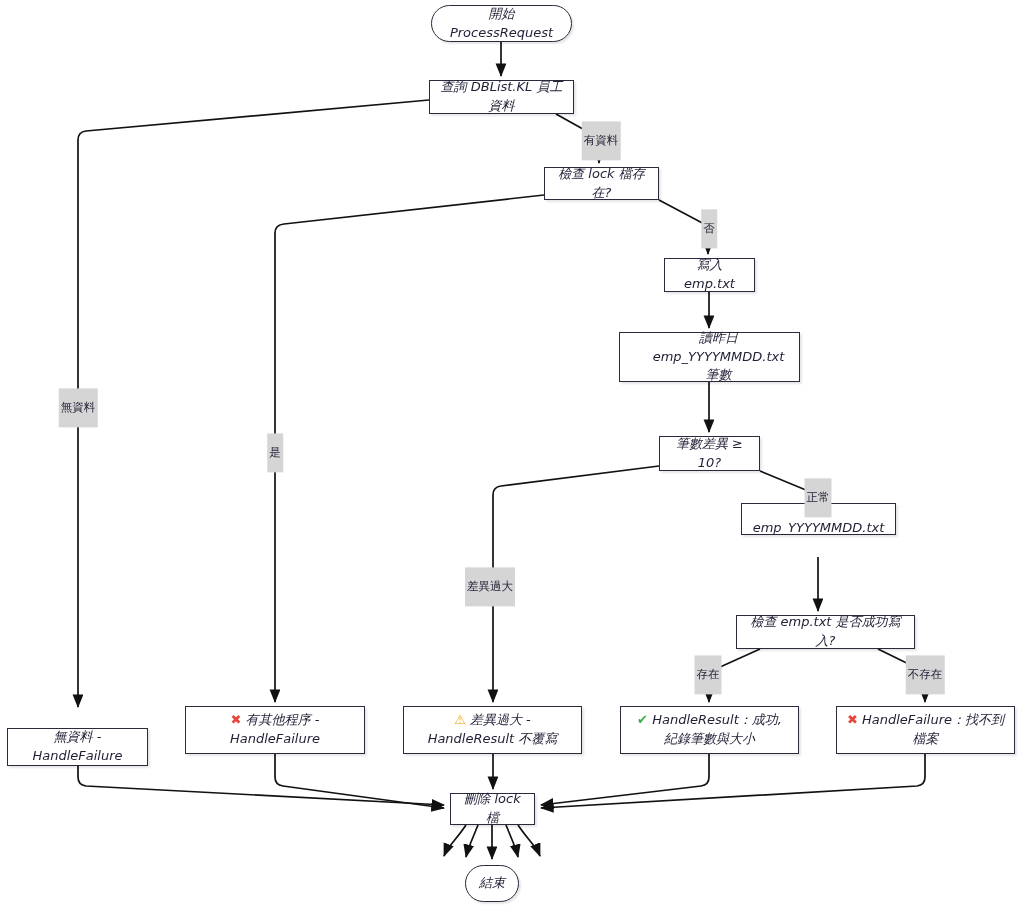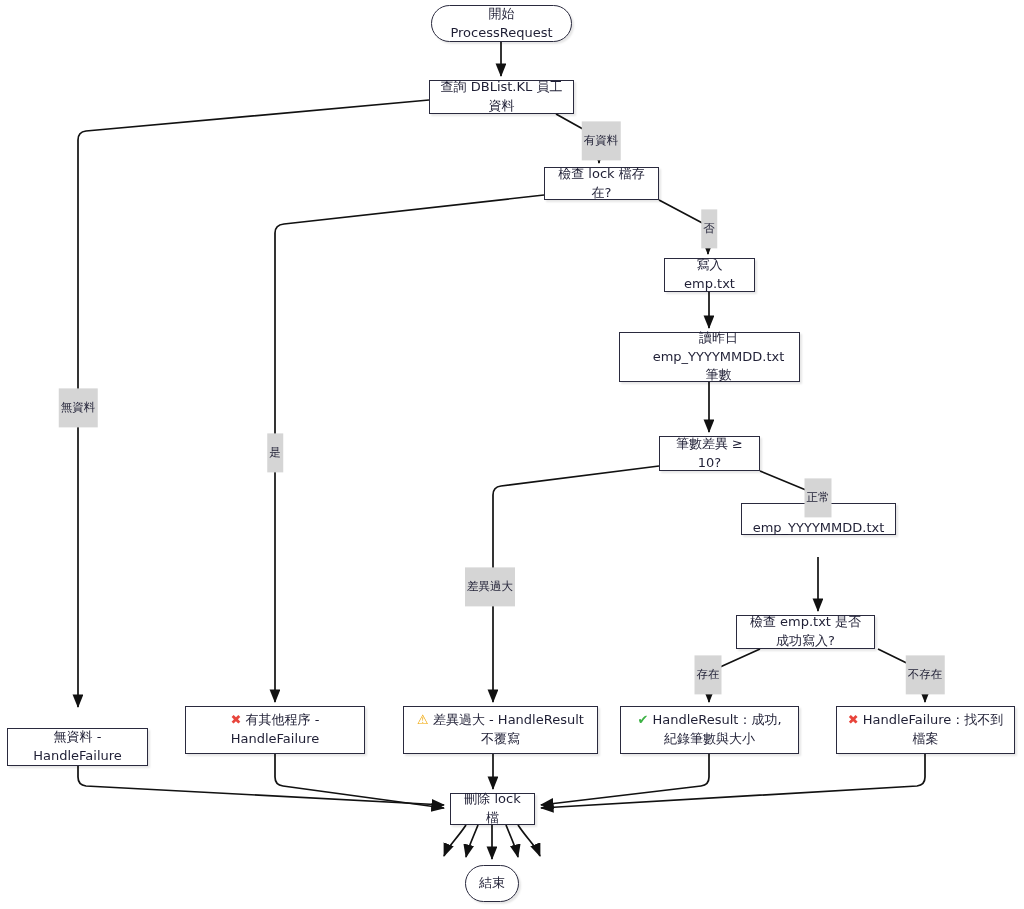--- a/index.html
+++ b/index.html
@@ -36,20 +36,21 @@
     border: 1.4px solid #2a2a3e;
     color: #1f1f35;
     display: flex;
     align-items: center;
     justify-content: center;
     text-align: center;
     font-size: 13px;
     line-height: 1.45;
     padding: 4px 8px;
     box-shadow: 2px 2px 2px rgba(0,0,0,0.10);
+    font-style: italic;
   }
   .node.terminal {
     border-radius: 22px;
     box-shadow: 2px 2px 2px rgba(0,0,0,0.10);
   }
   .node .label {
     display: block;
     width: 100%;
   }
   .edge-label {
@@ -145,35 +146,35 @@
   </div>
 
   <div class="node" style="left:659px; top:436px; width:101px; height:35px;">
     <span class="label">筆數差異 ≥ 10?</span>
   </div>
 
   <div class="node" style="left:741px; top:503px; width:155px; height:32px;">
     <span class="label">寫入 emp_YYYYMMDD.txt</span>
   </div>
 
-  <div class="node" style="left:736px; top:615px; width:139px; height:34px;">
+  <div class="node" style="left:736px; top:615px; width:179px; height:34px;">
     <span class="label">檢查 emp.txt 是否成功寫入?</span>
   </div>
 
   <div class="node" style="left:7px; top:711px; width:141px; height:38px;margin-top:17px;">
     <span class="label">無資料 - HandleFailure</span>
   </div>
 
   <div class="node" style="left:185px; top:706px; width:180px; height:48px;">
     <span class="label">
       <span class="ico ico-x">✖</span><span> 有其他程序 - HandleFailure</span>
     </span>
   </div>
 
-  <div class="node" style="left:403px; top:706px; width:195px; height:48px;">
+  <div class="node" style="left:403px; top:706px; width:179px; height:48px;">
     <span class="label">
       <span class="ico ico-warn">⚠</span><span> 差異過大 - HandleResult 不覆寫</span>
     </span>
   </div>
 
   <div class="node" style="left:620px; top:706px; width:179px; height:48px;">
     <span class="label">
       <span class="ico ico-ok">✔</span><span> HandleResult：成功, 紀錄筆數與大小</span>
     </span>
   </div>

